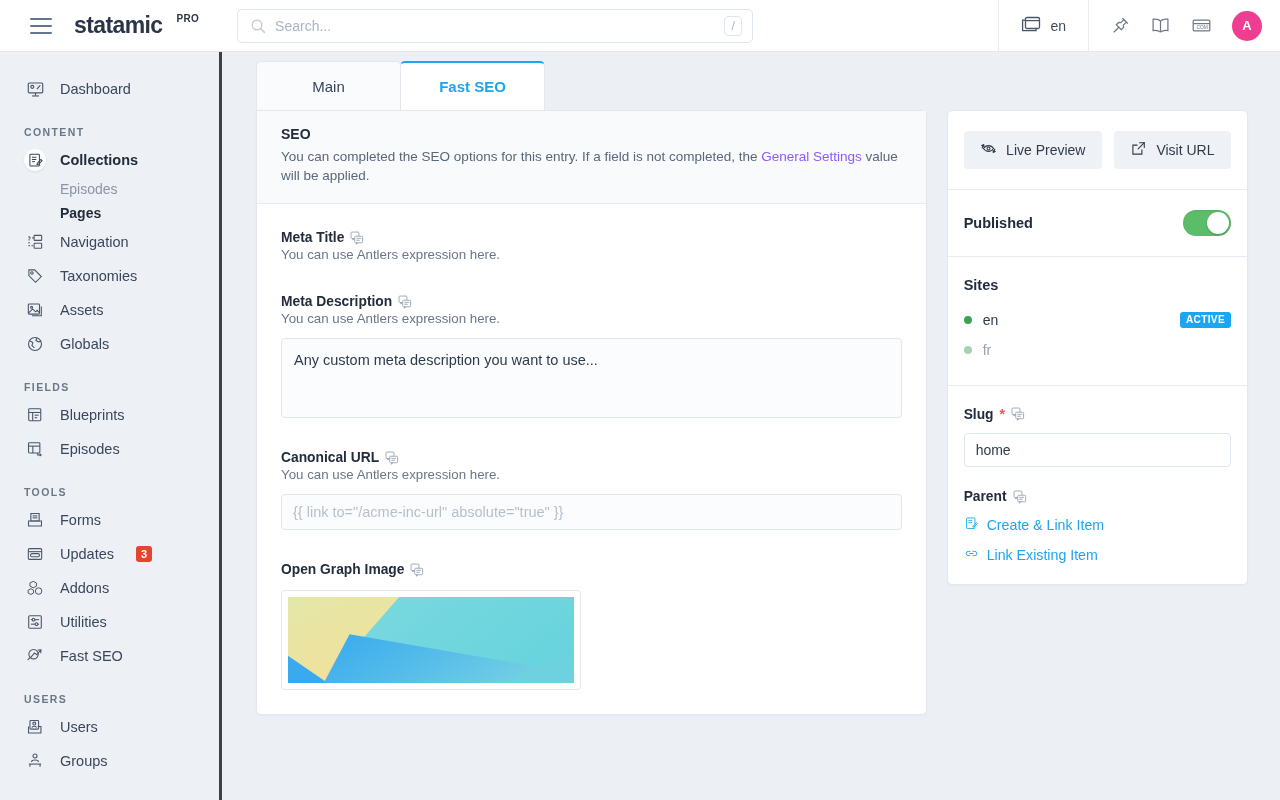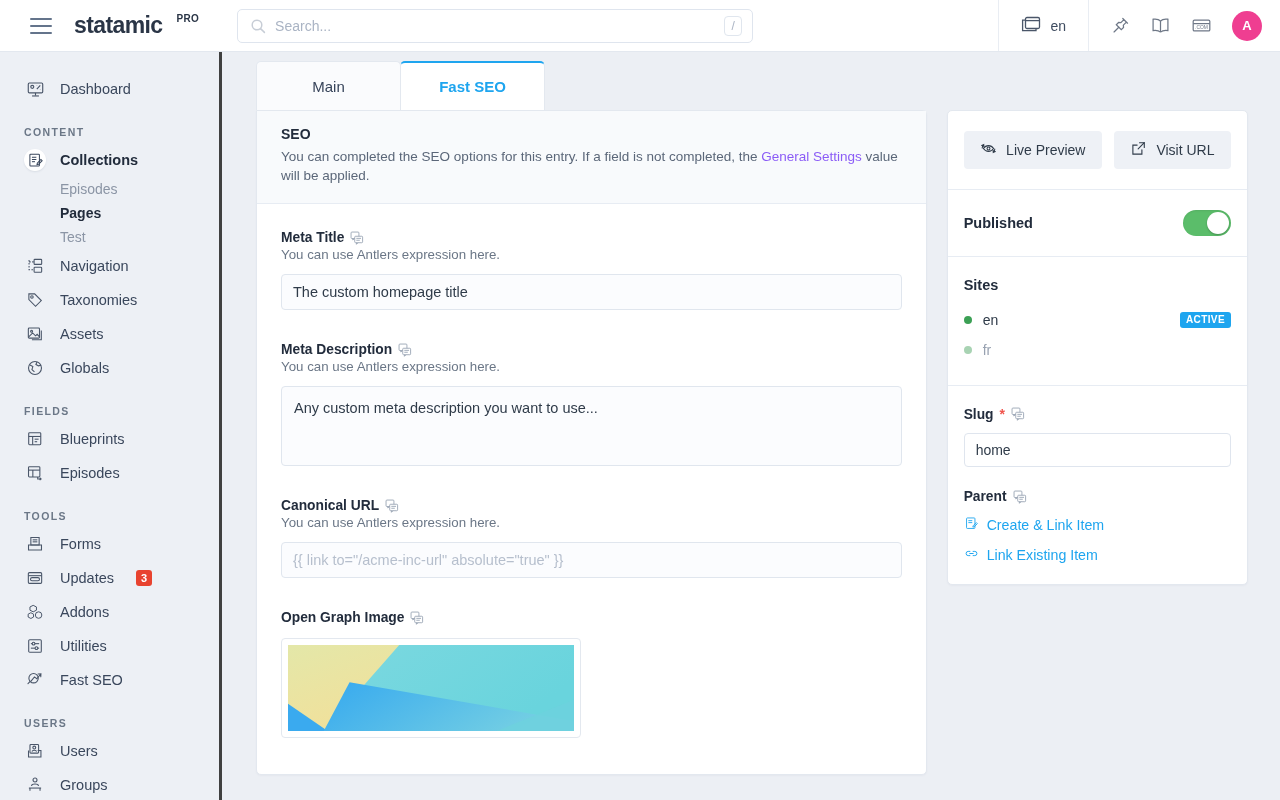--- a/index.html
+++ b/index.html
@@ -336,21 +336,20 @@
           <line x1="5.8" y1="6.2" x2="11.0" y2="6.2"></line>
             <line x1="5.8" y1="8.8" x2="11.0" y2="8.8"></line>
           <line x1="5.8" y1="11.4" x2="9.4" y2="11.4"></line>
           <path d="M12.2 13.0 L16.4 8.8 L17.8 10.2 L13.6 14.4 L11.8 14.8 Z"></path>
         </svg>
       </span>
       <span class="nav-label">Collections</span>
     </div>
     <div class="nav-sub">Episodes</div>
     <div class="nav-sub active">Pages</div>
-    <div class="nav-sub">Test</div>
 
     <div class="nav-item">
       <span class="nicon">
         <svg width="18" height="18" viewBox="0 0 20 20" fill="none" stroke="#4a5669" stroke-width="1.2">
           <rect x="9.0" y="2.6" width="8.4" height="5.6" rx="0.8"></rect>
           <rect x="9.0" y="11.4" width="8.4" height="5.6" rx="0.8"></rect>
           <path d="M3.4 3.2 L3.4 14.2 L9.0 14.2 M3.4 5.4 L9.0 5.4" stroke-dasharray="1.8 1.6"></path>
         </svg>
       </span>
       <span class="nav-label">Navigation</span>
@@ -528,21 +527,20 @@
                 <rect x="1.2" y="1.2" width="9" height="7.4" rx="1"></rect>
                 <path d="M3.2 8.6 L3.2 10.4 L5.0 8.6"></path>
                 <rect x="5.4" y="6.0" width="9" height="7.4" rx="1" fill="#fff"></rect>
                 <path d="M7.4 13.4 L7.4 15.2 L9.2 13.4"></path>
                 <line x1="7.2" y1="8.4" x2="12.6" y2="8.4"></line>
                   <line x1="7.2" y1="10.6" x2="11.2" y2="10.6"></line>
               </svg>
             </span>
           </div>
           <div class="field-instr">You can use Antlers expression here.</div>
-          <input class="input" type="text" value="The custom homepage title" style="">
         </div>
 
         <div class="field field-pad-top">
           <div class="field-label">
             <span>Meta Description</span>
             <span class="loc-icon">
               <svg width="14" height="14" viewBox="0 0 16 16" fill="none" stroke="#97a2b2" stroke-width="1">
                 <rect x="1.2" y="1.2" width="9" height="7.4" rx="1"></rect>
                 <path d="M3.2 8.6 L3.2 10.4 L5.0 8.6"></path>
                 <rect x="5.4" y="6.0" width="9" height="7.4" rx="1" fill="#fff"></rect>
@@ -567,21 +565,21 @@
                 <path d="M7.4 13.4 L7.4 15.2 L9.2 13.4"></path>
                 <line x1="7.2" y1="8.4" x2="12.6" y2="8.4"></line>
                   <line x1="7.2" y1="10.6" x2="11.2" y2="10.6"></line>
               </svg>
             </span>
           </div>
           <div class="field-instr">You can use Antlers expression here.</div>
           <input class="input" type="text" placeholder="{{ link to=&quot;/acme-inc-url&quot; absolute=&quot;true&quot; }}" style="">
         </div>
 
-        <div class="field field-pad-top" style="padding-bottom:36px">
+        <div class="field field-pad-top" style="padding-bottom:24px">
           <div class="field-label">
             <span>Open Graph Image</span>
             <span class="loc-icon">
               <svg width="14" height="14" viewBox="0 0 16 16" fill="none" stroke="#97a2b2" stroke-width="1">
                 <rect x="1.2" y="1.2" width="9" height="7.4" rx="1"></rect>
                 <path d="M3.2 8.6 L3.2 10.4 L5.0 8.6"></path>
                 <rect x="5.4" y="6.0" width="9" height="7.4" rx="1" fill="#fff"></rect>
                 <path d="M7.4 13.4 L7.4 15.2 L9.2 13.4"></path>
                 <line x1="7.2" y1="8.4" x2="12.6" y2="8.4"></line>
                   <line x1="7.2" y1="10.6" x2="11.2" y2="10.6"></line>

